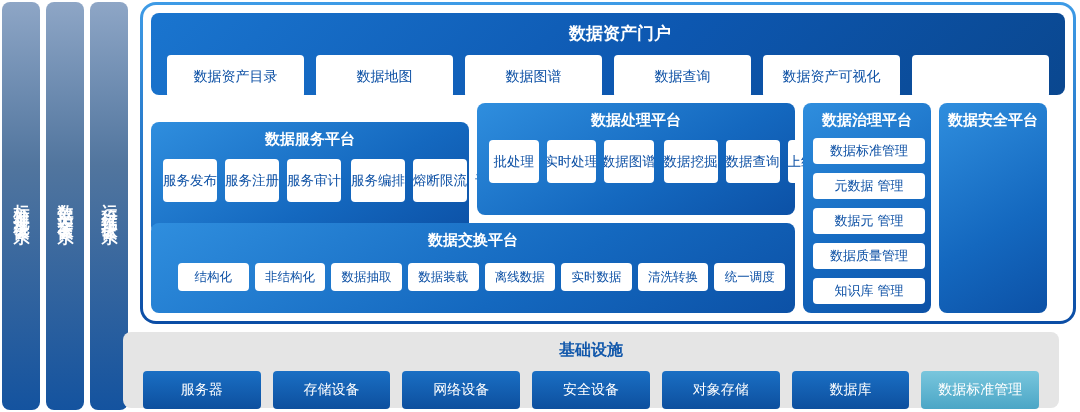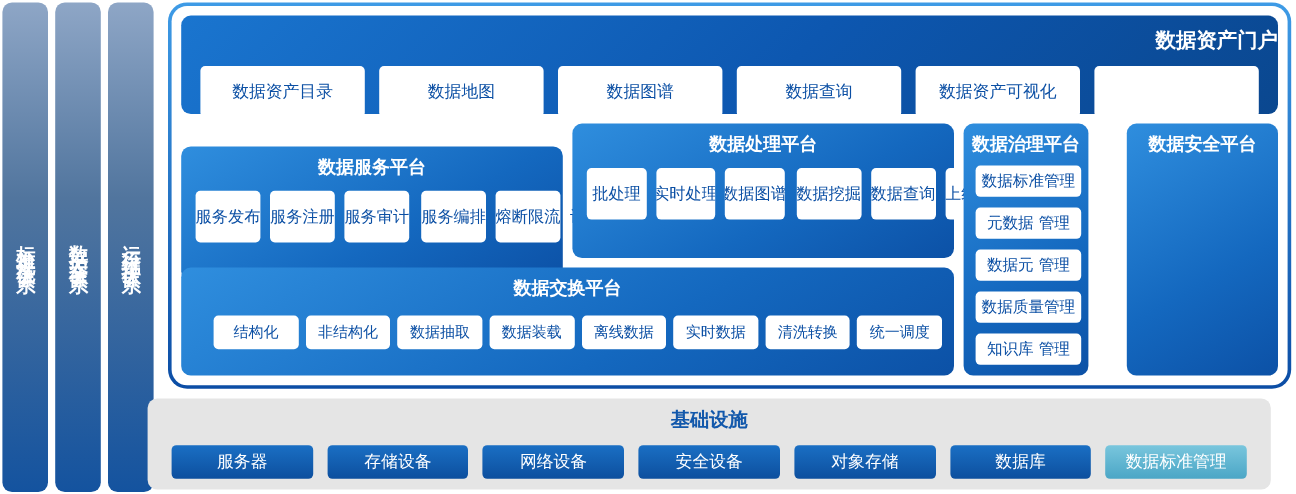--- a/index.html
+++ b/index.html
@@ -22,54 +22,54 @@
     position:absolute;left:140px;top:2px;width:936px;height:322px;
     border-radius:16px;padding:3px;box-sizing:border-box;
     background:linear-gradient(180deg,#3e9be6 0%,#0b4da5 100%);
   }
   .main-inner{position:relative;width:100%;height:100%;background:#ffffff;border-radius:13px;}
   
   .portal{
     position:absolute;left:8px;top:8px;right:8px;height:82px;border-radius:8px;
     background:linear-gradient(135deg,#1a75cf 0%,#0d57b0 55%,#0a478f 100%);
   }
-  .portal-title{font-size:17px;color:#ffffff;font-weight:bold;text-align:right;padding-top:9px;margin-left:24px;}
+  .portal-title{font-size:17px;color:#ffffff;font-weight:bold;text-align:center;padding-top:9px;margin-left:24px;}
   .portal-items{display:flex;gap:12px;padding:10px 16px 0 16px;}
   .chip{
     background:#ffffff;border-radius:4px;height:43px;flex:1;
     display:flex;align-items:center;justify-content:center;
     color:#0b4fa4;font-size:14px;white-space:nowrap;overflow:hidden;
   }
   
   .panel{
     position:absolute;border-radius:8px;
     background:linear-gradient(150deg,#2f8ede 0%,#1468bf 60%,#0c51a6 100%);
   }
   .panel-title{font-size:15px;color:#ffffff;font-weight:bold;text-align:center;padding-top:8px;}
   .panel-service{left:8px;top:98px;width:318px;height:112px;margin-top:19px;}
   .panel-processing{left:334px;top:98px;width:318px;height:112px;}
-  .panel-governance{left:660px;top:98px;width:104px;height:210px;}
-  .panel-security{left:796px;top:98px;width:126px;height:210px;}
+  .panel-governance{left:660px;top:98px;width:128px;height:210px;}
+  .panel-security{left:796px;top:98px;width:108px;height:210px;}
   .panel-exchange{left:8px;top:218px;width:644px;height:90px;}
   .grid-rows{display:flex;flex-direction:row;gap:10px;padding:10px 12px 0 12px;}
   .grid-row{display:flex;gap:8px;}
   .grid-row .chip{font-size:13.5px;}
   .stack{display:flex;flex-direction:column;gap:9px;padding:8px 6px 0 10px;}
   .stack .chip{height:26px;font-size:13px;flex:none;}
   .exchange-items{display:flex;gap:6px;padding:13px 10px 0 10px;margin-left:17px;}
   .exchange-items .chip{font-size:12.5px;height:28px;}
   
   .infra{
     position:absolute;left:123px;top:332px;width:936px;height:76px;border-radius:8px;
     background:#e5e5e5;box-sizing:border-box;
   }
   .infra-title{font-size:16px;color:#1258ab;font-weight:bold;text-align:center;padding-top:8px;}
   .infra-items{display:flex;gap:12px;padding:10px 20px 0 20px;}
   .infra-btn{
-    flex:1;height:28px;border-radius:4px;display:flex;align-items:center;justify-content:center;
+    flex:1;height:38px;border-radius:4px;display:flex;align-items:center;justify-content:center;
     color:#ffffff;font-size:14px;white-space:nowrap;
     background:linear-gradient(180deg,#1a6fc4 0%,#0d4f9e 100%);
   }
   .infra-btn.alt{background:linear-gradient(180deg,#79c6dd 0%,#4ba6c6 100%);}
 </style>
 </head>
 <body>
 
 <div class="canvas">
 

